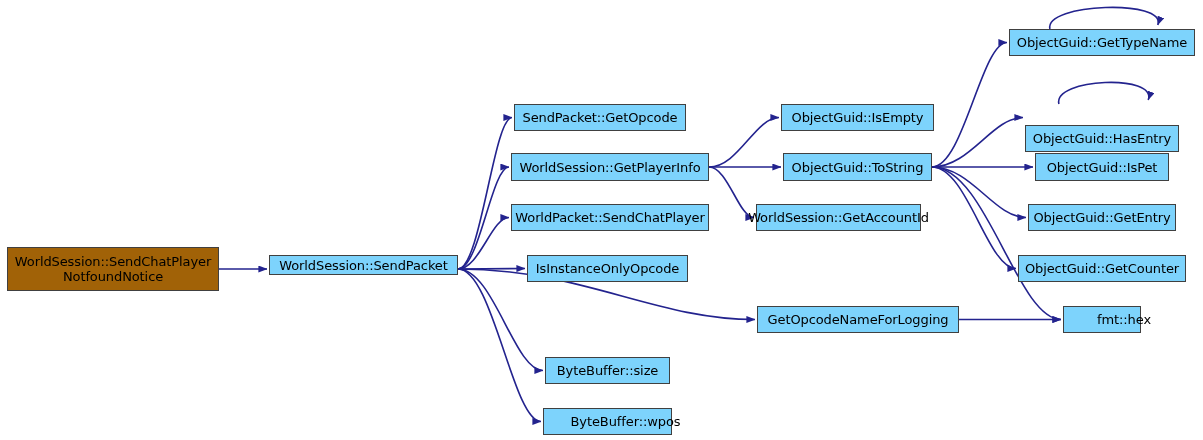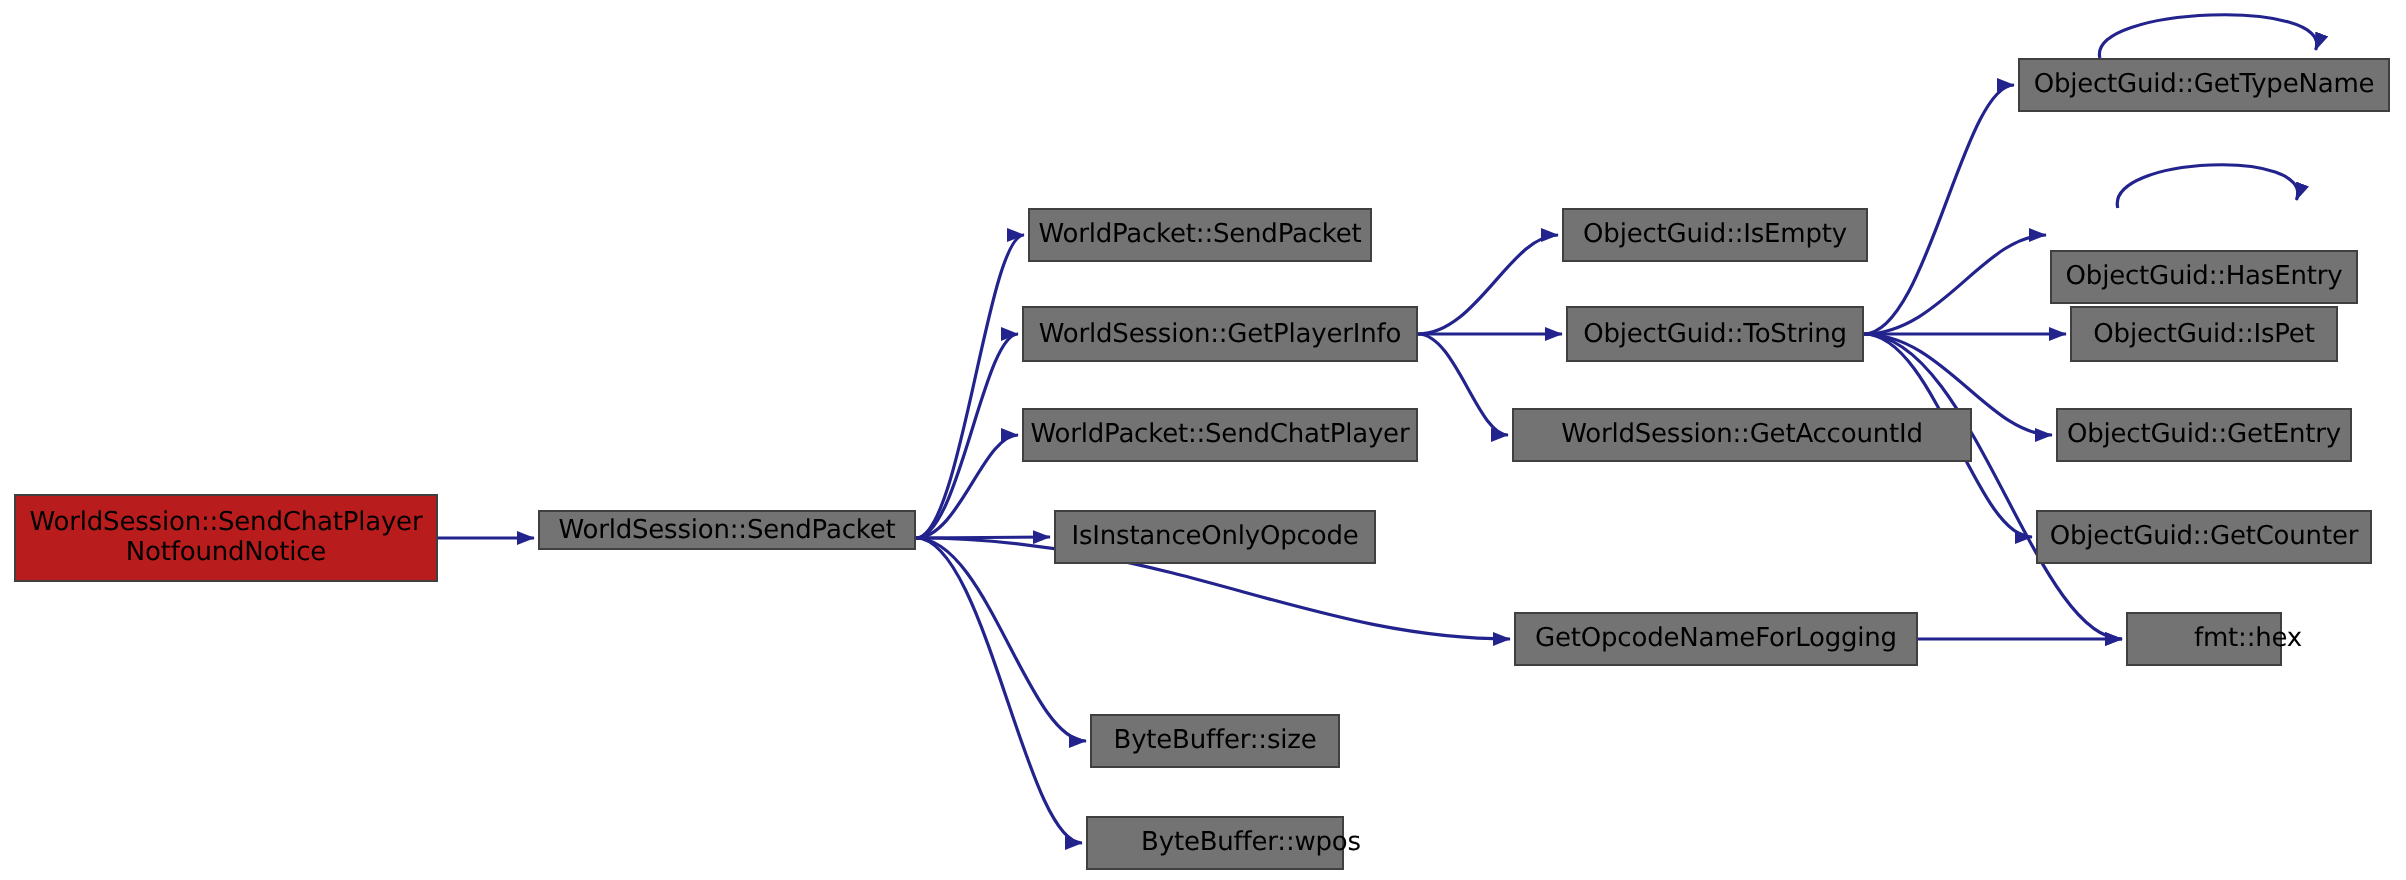--- a/index.html
+++ b/index.html
@@ -19,34 +19,34 @@
     position: absolute;
     left: 0;
     top: 0;
     width: 1203px;
     height: 440px;
     pointer-events: none;
   }
   .node {
     position: absolute;
     box-sizing: border-box;
-    background: #737373;
+    background: #7dd3fc;
     border: 1px solid #404040;
     display: flex;
     align-items: center;
     justify-content: center;
     text-align: center;
     color: #000000;
     font-size: 13px;
     line-height: 15px;
     white-space: pre-line;
     letter-spacing: -0.1px;
   }
   .node.highlight {
-    background: #b91c1c;
+    background: #a16207;
     border: 1px solid #404040;
   }
 </style>
 </head>
 <body>
 
 <div id="canvas">
 
   <svg id="edge-layer" viewBox="0 0 1203 440" width="1203" height="440">
     <defs>
@@ -75,29 +75,29 @@
         <path d="M959,319.5 L1061,319.5" marker-end="url(#arrow)"></path>
         <path d="M1049.92,29 C1043.92,3 1167.8,-1 1157.8,25" marker-end="url(#arrow)"></path>
         <path d="M1058.88,104 C1052.88,78 1158.2,74 1148.2,100" marker-end="url(#arrow)"></path>
       </g>
   </svg>
 
   <div id="node-layer">
       <div class="node highlight" style="left: 7px; top: 247px; width: 212px; height: 44px;">WorldSession::SendChatPlayer
 NotfoundNotice</div>
       <div class="node" style="left: 269px; top: 255px; width: 189px; height: 20px;">WorldSession::SendPacket</div>
-      <div class="node" style="left: 514px; top: 104px; width: 172px; height: 27px;">WorldPacket::SendPacket</div>
+      <div class="node" style="left: 514px; top: 104px; width: 172px; height: 27px;">SendPacket::GetOpcode</div>
       <div class="node" style="left: 511px; top: 153px; width: 198px; height: 28px;">WorldSession::GetPlayerInfo</div>
       <div class="node" style="left: 511px; top: 204px; width: 198px; height: 27px;">WorldPacket::SendChatPlayer</div>
       <div class="node" style="left: 527px; top: 255px; width: 161px; height: 27px;">IsInstanceOnlyOpcode</div>
       <div class="node" style="left: 545px; top: 357px; width: 125px; height: 27px;">ByteBuffer::size</div>
       <div class="node" style="left: 543px; top: 408px; width: 129px; height: 27px; padding-left: 36px;">ByteBuffer::wpos</div>
       <div class="node" style="left: 781px; top: 104px; width: 153px; height: 27px;">ObjectGuid::IsEmpty</div>
       <div class="node" style="left: 783px; top: 153px; width: 149px; height: 28px;">ObjectGuid::ToString</div>
-      <div class="node" style="left: 756px; top: 204px; width: 230px; height: 27px;">WorldSession::GetAccountId</div>
+      <div class="node" style="left: 756px; top: 204px; width: 165px; height: 27px;">WorldSession::GetAccountId</div>
       <div class="node" style="left: 757px; top: 306px; width: 202px; height: 27px;">GetOpcodeNameForLogging</div>
       <div class="node" style="left: 1009px; top: 29px; width: 186px; height: 27px;">ObjectGuid::GetTypeName</div>
       <div class="node" style="left: 1025px; top: 104px; width: 154px; height: 27px; margin-top: 21px;">ObjectGuid::HasEntry</div>
       <div class="node" style="left: 1035px; top: 153px; width: 134px; height: 28px;">ObjectGuid::IsPet</div>
       <div class="node" style="left: 1028px; top: 204px; width: 148px; height: 27px;">ObjectGuid::GetEntry</div>
       <div class="node" style="left: 1018px; top: 255px; width: 168px; height: 27px;">ObjectGuid::GetCounter</div>
       <div class="node" style="left: 1063px; top: 306px; width: 78px; height: 27px; padding-left: 44px;">fmt::hex</div>
     </div>
 
 </div>

